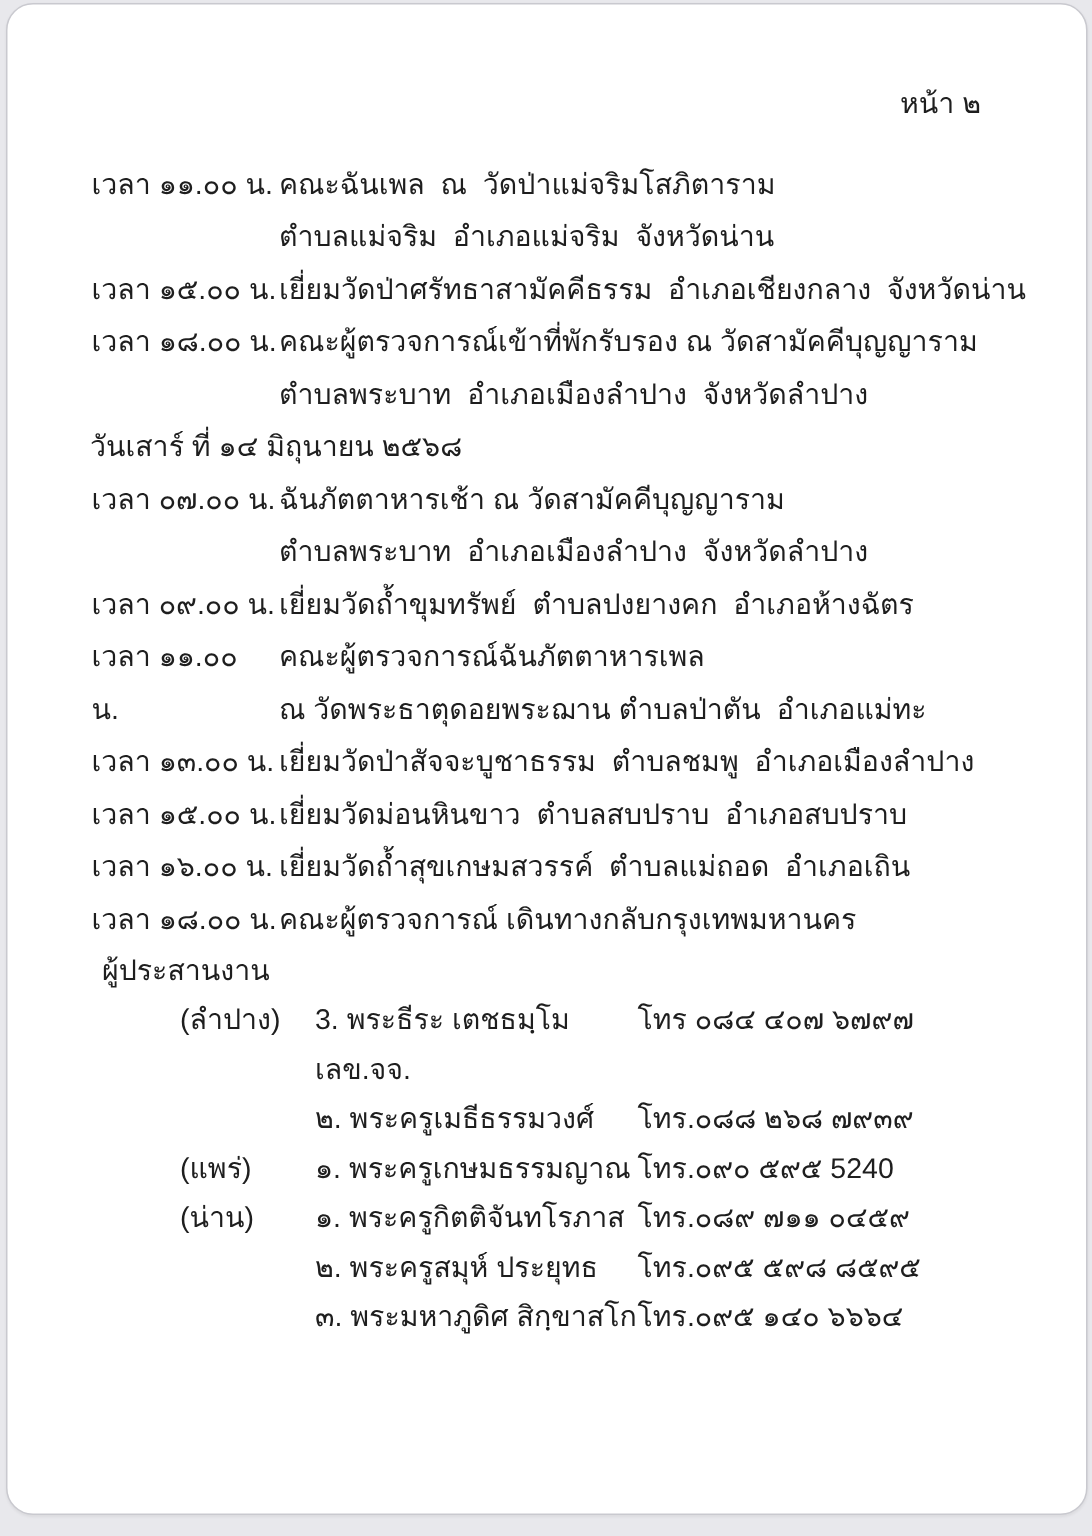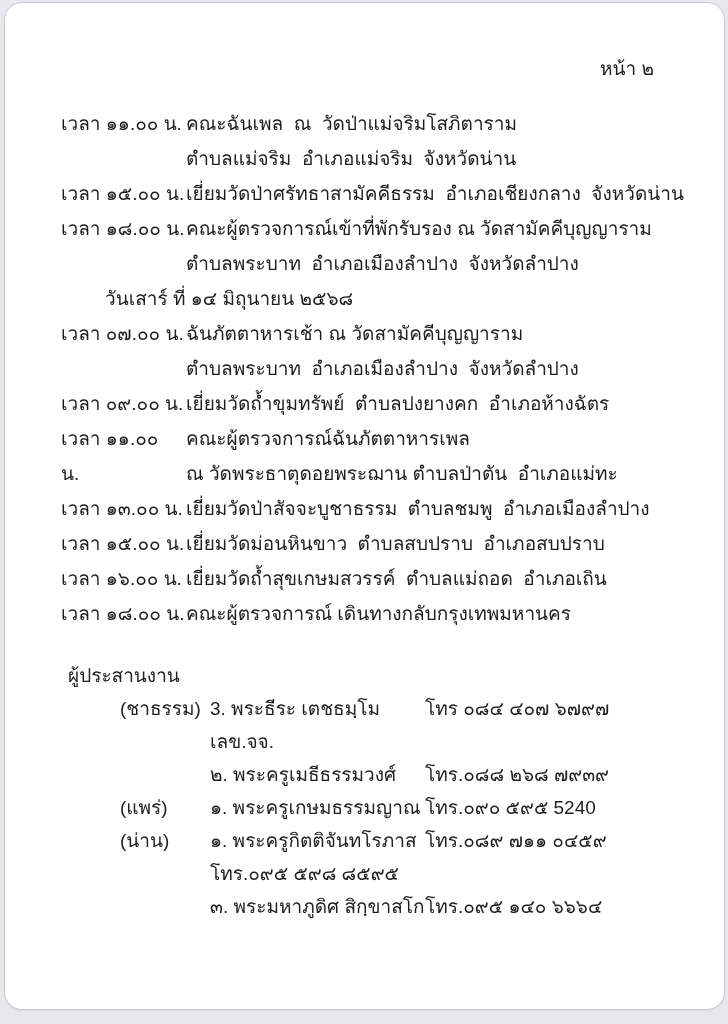--- a/index.html
+++ b/index.html
@@ -37,25 +37,25 @@
   .entry .time {
     flex: none;
     width: 125px;
     margin-left: 56px;
     line-height: 35px;
     white-space: pre-wrap;
   }
   .entry .desc { flex: 1; line-height: 35px; }
   .entry .desc div { white-space: pre-wrap; }
   .day-header {
-    padding-left: 100px;
+    padding-left: 55px;
     line-height: 35px;
     white-space: pre-wrap;
   }
-  .coordinators { margin-top: 28px; }
+  .coordinators { margin-top: 0; }
   .coord-heading {
     padding-left: 63px;
     line-height: 33px;
     white-space: pre-wrap;
   }
   .coord-row { display: flex; line-height: 33px; }
   .coord-row .prov {
     flex: none;
     width: 90px;
     margin-left: 115px;
@@ -144,21 +144,21 @@
       <div class="desc">
         <div>คณะผู้ตรวจการณ์ เดินทางกลับกรุงเทพมหานคร</div>
       </div>
     </div>
   </div>
 
   <div class="coordinators">
     <div class="coord-heading">ผู้ประสานงาน</div>
 
     <div class="coord-row">
-      <div class="prov">(ชาธรรม)</div>
+      <div class="prov">(ลำปาง)</div>
       <div class="cname">3. พระธีระ เตชธมฺโม เลข.จจ.</div>
       <div class="cphone">โทร ๐๘๔ ๔๐๗ ๖๗๙๗</div>
     </div>
     <div class="coord-row">
       <div class="prov"></div>
       <div class="cname">๒. พระครูเมธีธรรมวงศ์</div>
       <div class="cphone">โทร.๐๘๘ ๒๖๘ ๗๙๓๙</div>
     </div>
 
     <div class="coord-row">
@@ -167,20 +167,21 @@
       <div class="cphone">โทร.๐๙๐ ๕๙๕ 5240</div>
     </div>
 
     <div class="coord-row">
       <div class="prov">(น่าน)</div>
       <div class="cname">๑. พระครูกิตติจันทโรภาส</div>
       <div class="cphone">โทร.๐๘๙ ๗๑๑ ๐๔๕๙</div>
     </div>
     <div class="coord-row">
       <div class="prov"></div>
+      <div class="cname">๒. พระครูสมุห์ ประยุทธ</div>
       <div class="cphone">โทร.๐๙๕ ๕๙๘ ๘๕๙๕</div>
     </div>
     <div class="coord-row">
       <div class="prov"></div>
       <div class="cname">๓. พระมหาภูดิศ สิกฺขาสโก</div>
       <div class="cphone">โทร.๐๙๕ ๑๔๐ ๖๖๖๔</div>
     </div>
   </div>
 
 </div>

